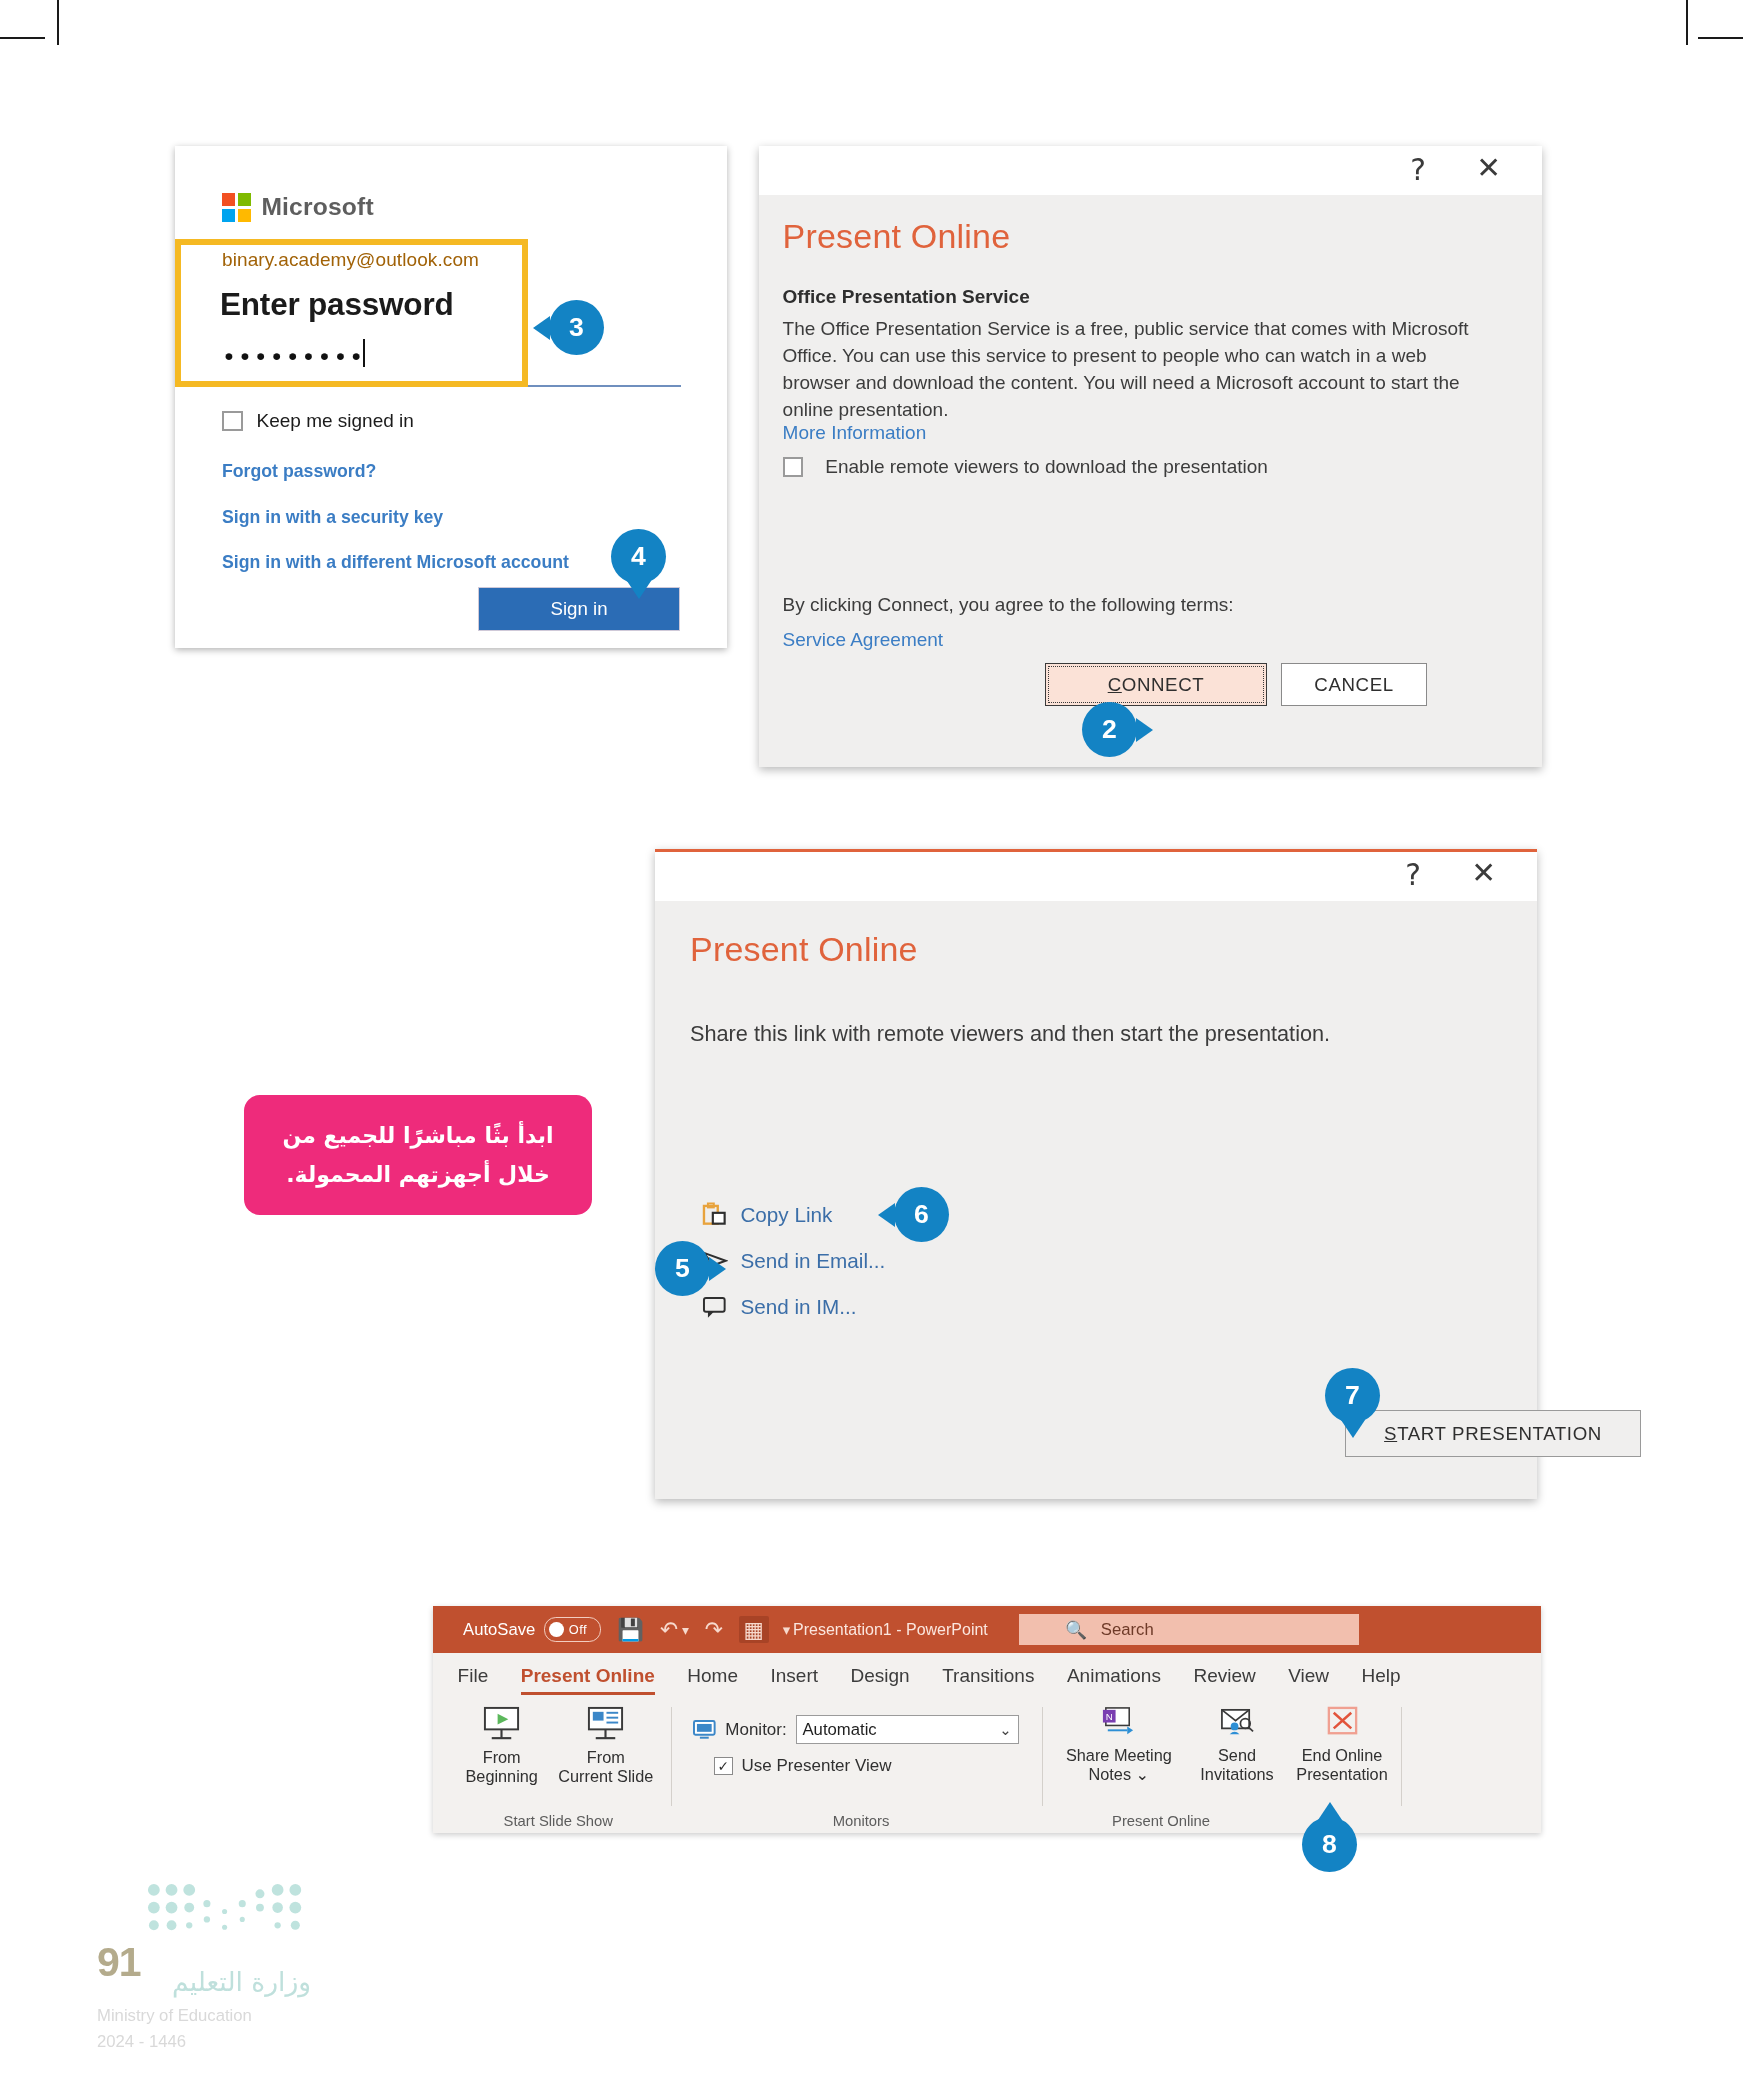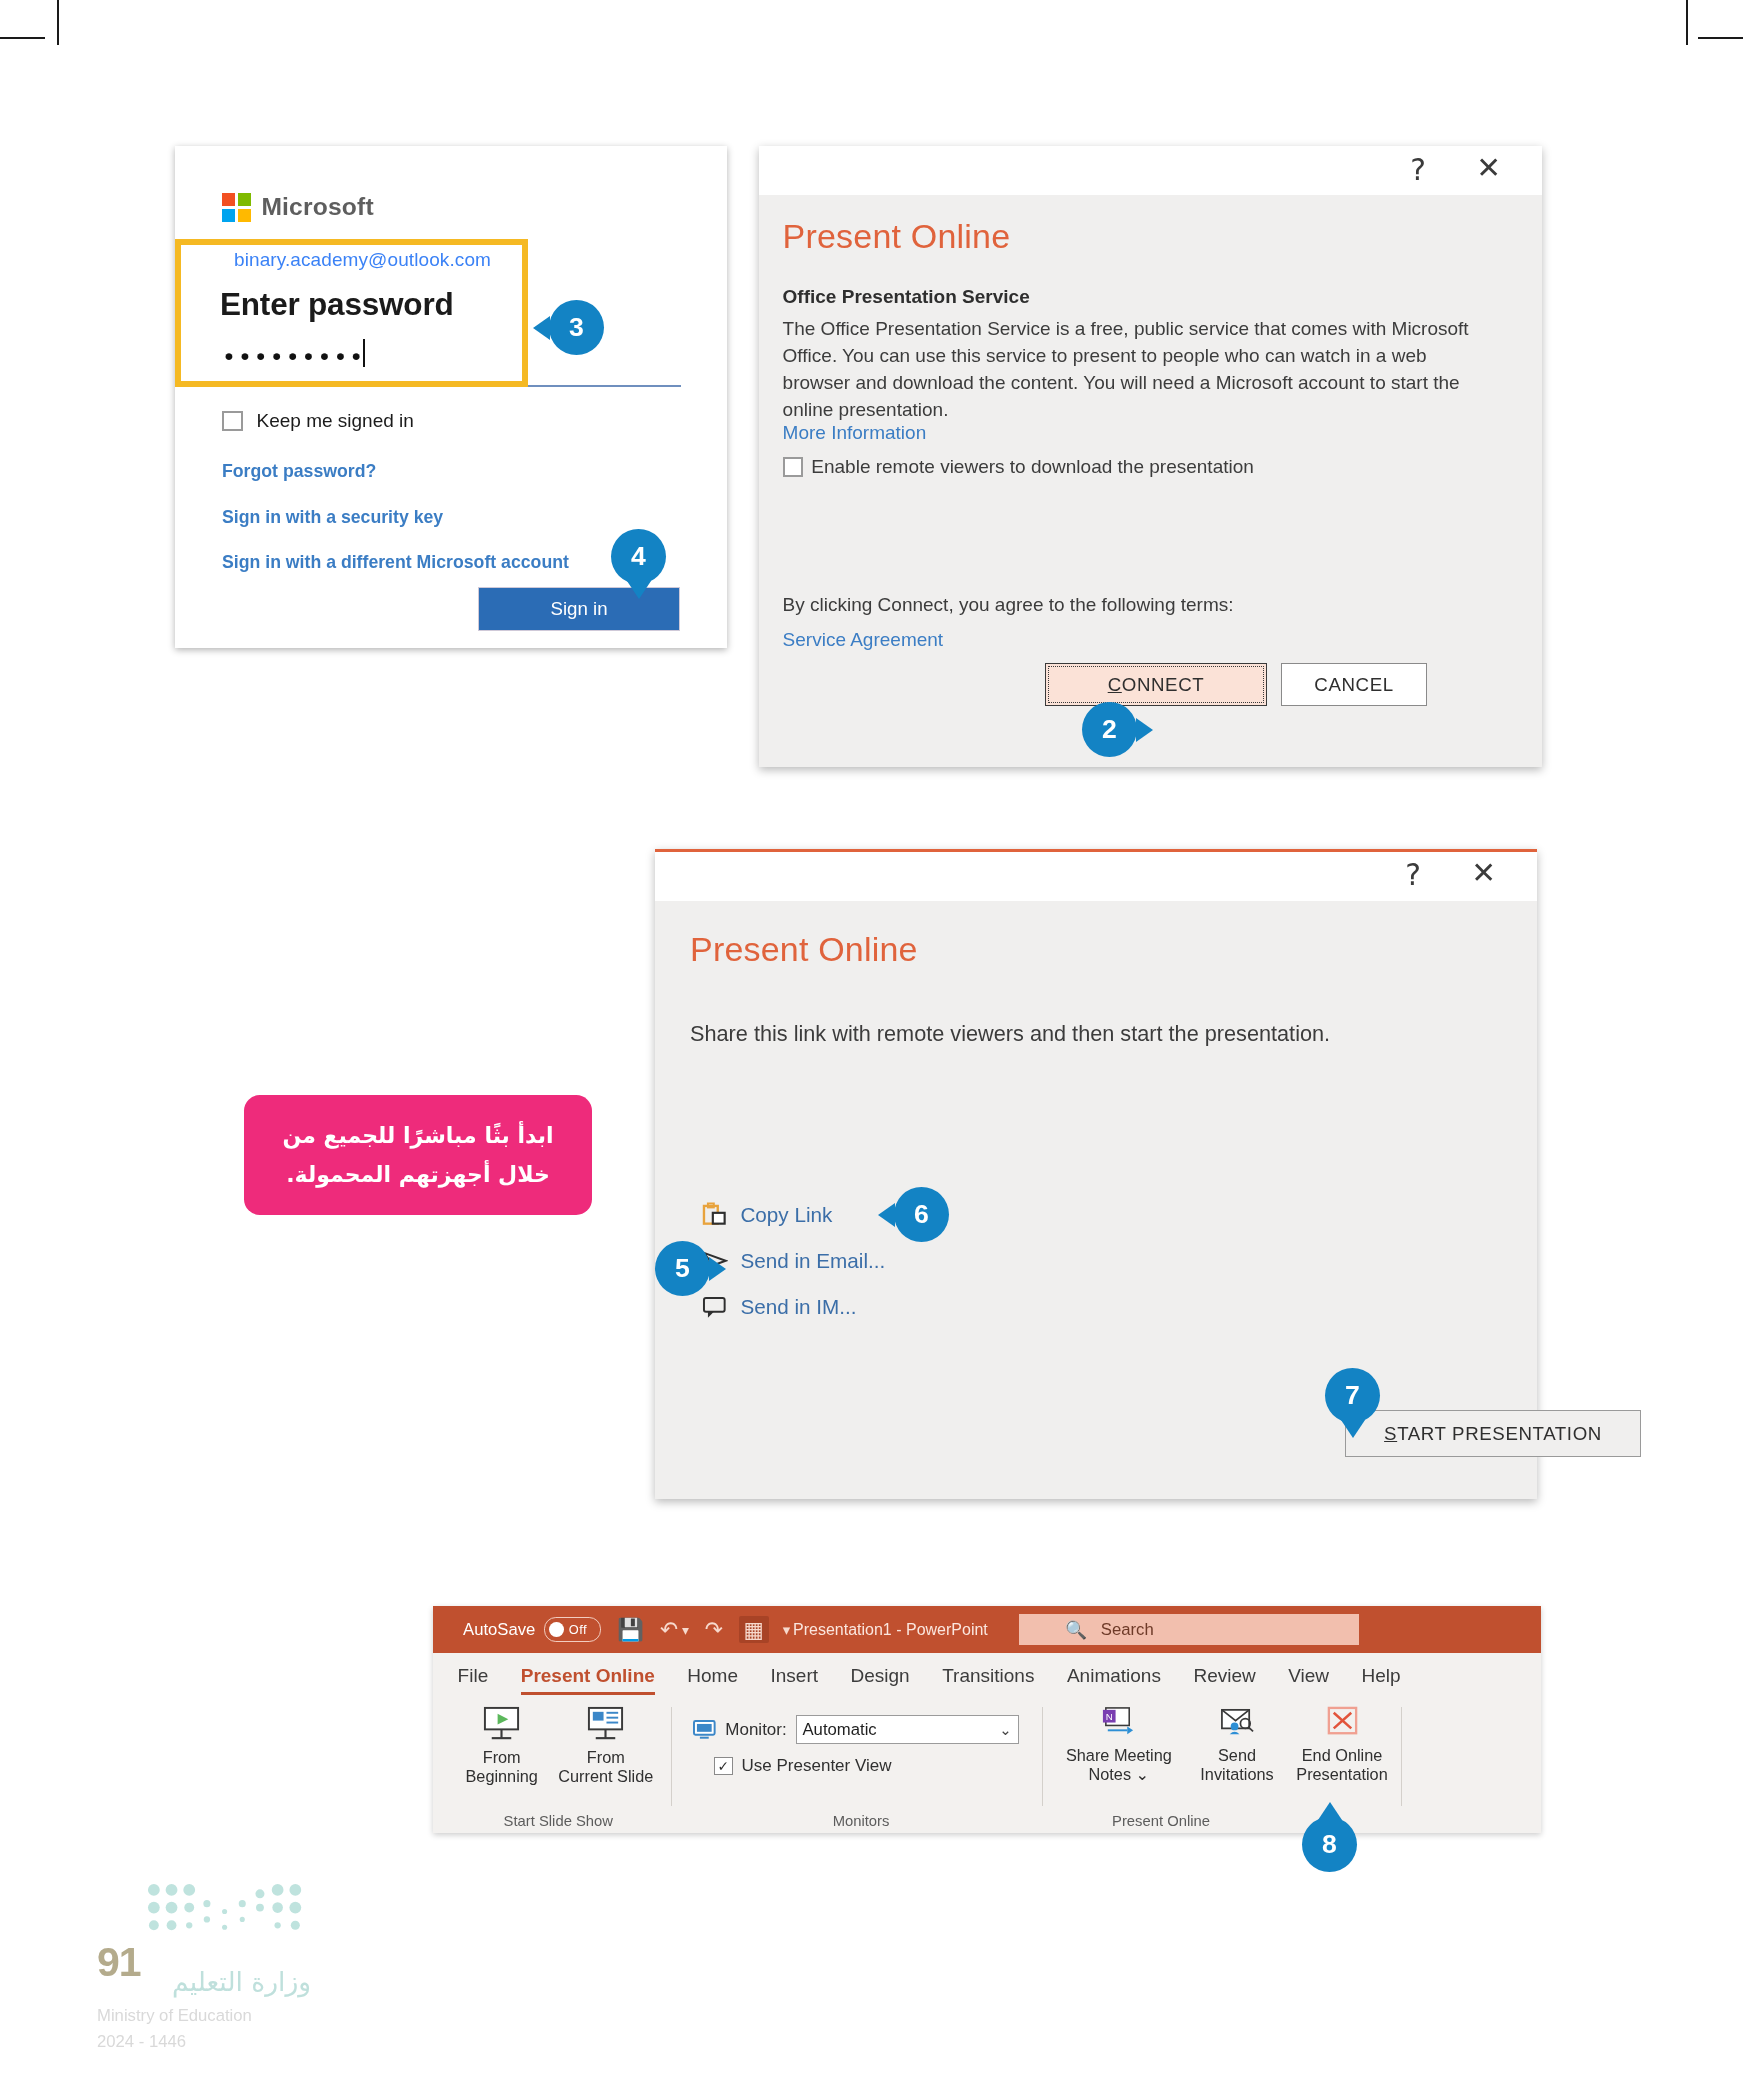--- a/index.html
+++ b/index.html
@@ -22,21 +22,21 @@
   
   #signin{
     left:175px;top:146px;width:552px;height:502px;background:#ffffff;
     box-shadow:0 2px 6.9px rgba(0,0,0,.30);
   }
   #signin .ms-logo-row{position:absolute;left:47px;top:47px;display:flex;align-items:center;gap:10.8px;}
   .ms-squares{width:28.6px;height:28.6px;display:grid;grid-template-columns:1fr 1fr;grid-template-rows:1fr 1fr;gap:3px;}
   .ms-squares i{display:block;}
   .ms-word{font-size:24.6px;color:#5e5e5e;font-weight:600;letter-spacing:0.2px;}
 
-  #signin .acct{position:absolute;left:47px;top:103px;font-size:19px;color:#3b82f6;letter-spacing:0.1px;margin-left:12px;}
+  #signin .acct{position:absolute;left:47px;top:103px;font-size:19px;color:#a16207;letter-spacing:0.1px;}
   #signin .hdr{position:absolute;left:45px;top:140px;font-size:31.5px;font-weight:bold;color:#1b1b1b;letter-spacing:-0.2px;}
   #signin .pwd{position:absolute;left:47px;top:197px;font-size:23.6px;color:#111;letter-spacing:2px;font-family:"DejaVu Sans",sans-serif;}
   #signin .caret{position:absolute;left:188px;top:193px;width:2px;height:27.6px;background:#111;}
   #signin .underline{position:absolute;left:47px;top:239px;width:459px;height:2px;background:#6f8fbe;}
 
   .hl-box{position:absolute;left:175px;top:239px;width:353px;height:148px;border:6.9px solid #f5b923;box-sizing:border-box;}
 
   #signin .kms{position:absolute;left:47px;top:264px;display:flex;align-items:center;gap:13.8px;}
   .cbx{width:20.7px;height:20.7px;border:2px solid #9a9a9a;background:#fff;box-sizing:border-box;display:inline-block;}
   #signin .kms span{font-size:19px;color:#1b1b1b;}
@@ -68,21 +68,21 @@
   
   .po{background:#f0efee;box-shadow:0 3px 8.9px rgba(0,0,0,.28);position:absolute;}
   .po .po-title{font-size:34px;color:#e0633c;font-weight:normal;letter-spacing:0.2px;position:absolute;}
 
   #po1{left:759px;top:146px;width:783px;height:621px;}
   #po1 .hdrbar{position:absolute;left:0;top:0;width:100%;height:49px;background:#fff;}
   #po1 .po-title{left:23.6px;top:71px;}
   #po1 .sub{position:absolute;left:23.6px;top:140px;font-size:19px;font-weight:bold;color:#2e2e2e;}
   #po1 .para{position:absolute;left:23.6px;top:169px;width:690px;font-size:19px;line-height:27px;color:#3c3c3c;}
   #po1 .more{position:absolute;left:23.6px;top:276px;font-size:19px;color:#3b7dc4;text-decoration:none;}
-  #po1 .enable{position:absolute;left:23.6px;top:310px;display:flex;align-items:center;gap:8px;}
+  #po1 .enable{position:absolute;left:23.6px;top:310px;display:flex;align-items:center;gap:22px;}
   #po1 .enable span{font-size:19px;color:#3c3c3c;}
   #po1 .terms{position:absolute;left:23.6px;top:448px;font-size:19px;color:#3c3c3c;}
   #po1 .svc{position:absolute;left:23.6px;top:483px;font-size:19px;color:#3b7dc4;text-decoration:none;}
   .btn-flat{
     position:absolute;height:43px;display:flex;align-items:center;justify-content:center;
     font-size:18.7px;color:#2f2f2f;letter-spacing:0.6px;box-sizing:border-box;background:#fff;
     border:1px solid #8a8a8a;
   }
   #connect{left:286px;top:517px;width:222px;background:#fbe2d7;border:1px solid #3a3a3a;}
   #connect .inner{position:absolute;left:2px;top:2px;right:2px;bottom:2px;border:1px dotted #3a3a3a;}

